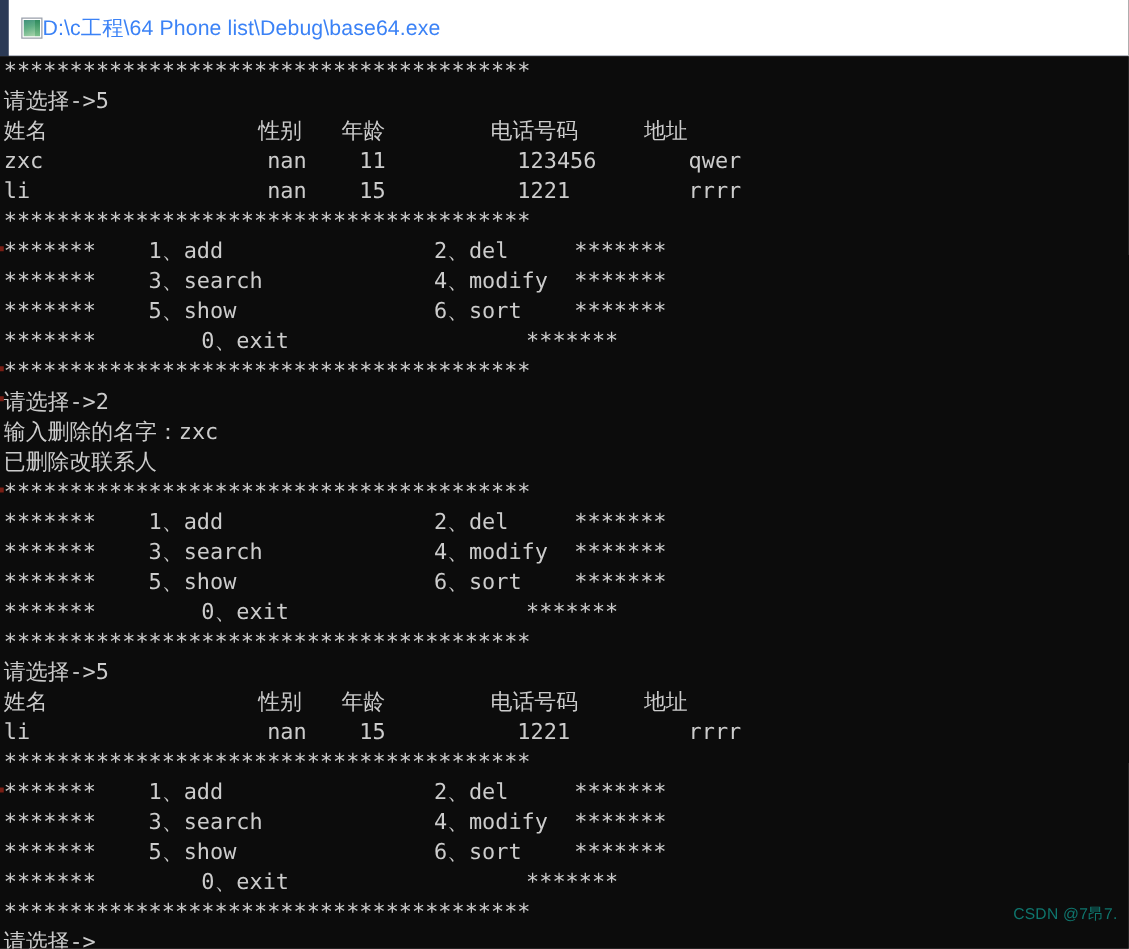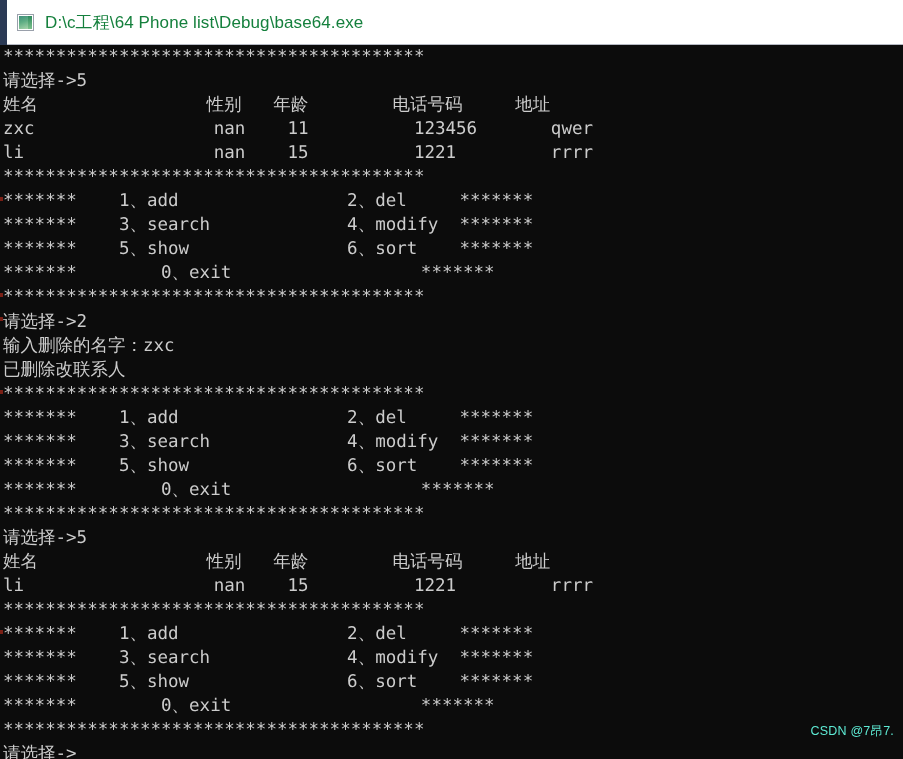--- a/index.html
+++ b/index.html
@@ -57,24 +57,23 @@
     width: 9px; height: 13px;
     background: linear-gradient(160deg, #3f8f7b 0%, #5fae84 45%, #a8d4ab 100%);
   }
   #title-bar-icon .ic-right {
     position: absolute;
     right: 1px; top: 1px;
     width: 4px; height: 13px;
     background: linear-gradient(180deg, #2f8b5e 0%, #7cc18c 100%);
   }
   #title-bar-text {
-    margin-left: 11px;
     font-family: "Liberation Sans", sans-serif;
     font-size: 17px;
-    color: #15803d;
+    color: #3b82f6;
     white-space: nowrap;
     letter-spacing: 0.1px;
   }
 
   
   #console {
     position: relative;
     width: 903px;
     height: 714px;
     background: #0c0c0c;
@@ -102,21 +101,21 @@
     height: 4px;
     background: #7a1f15;
   }
 
   #watermark {
     position: absolute;
     right: 9px;
     bottom: 19px;
     font-family: "Liberation Sans", sans-serif;
     font-size: 12.5px;
-    color: #5eead4;
+    color: #0f766e;
     letter-spacing: 0.2px;
     white-space: nowrap;
   }
 </style>
 </head>
 <body>
 
 <div id="app-window">
 
   <div id="title-bar">

